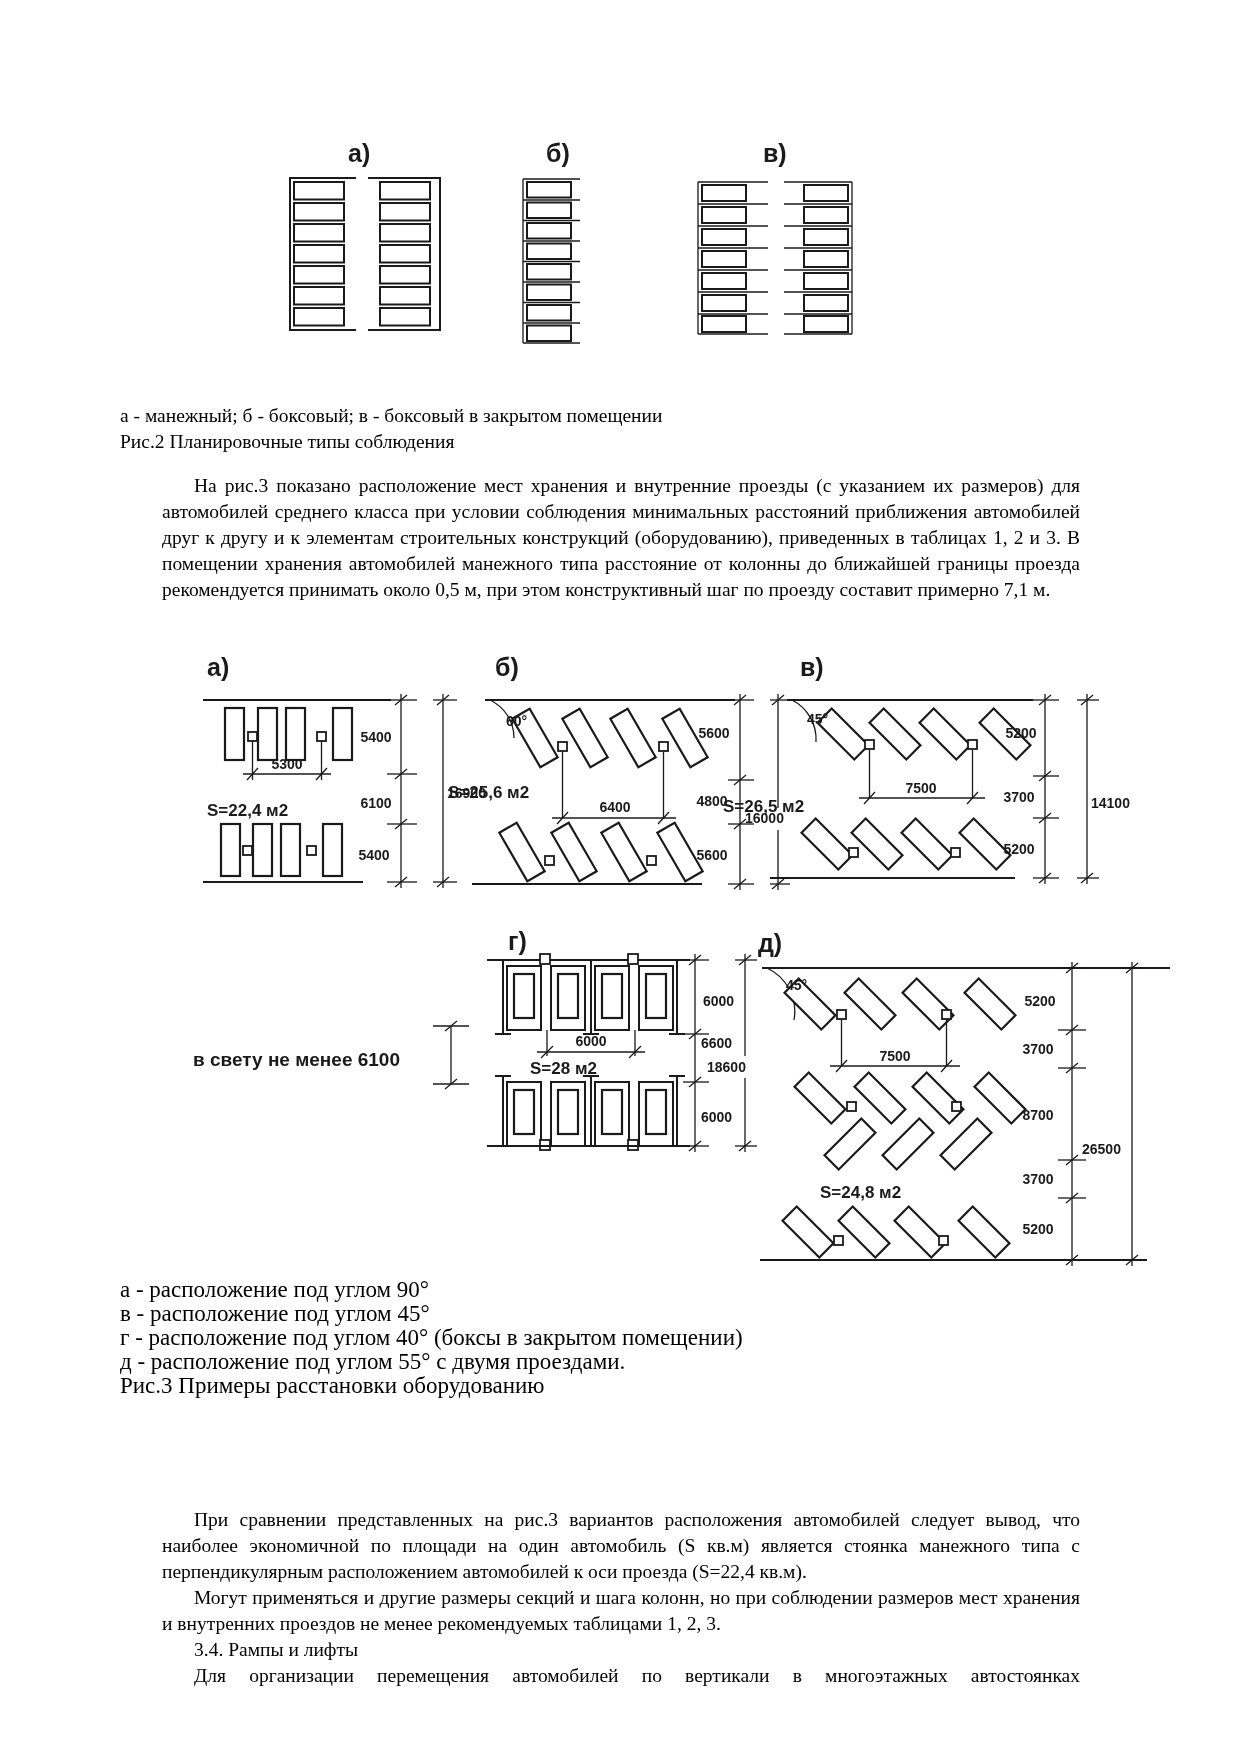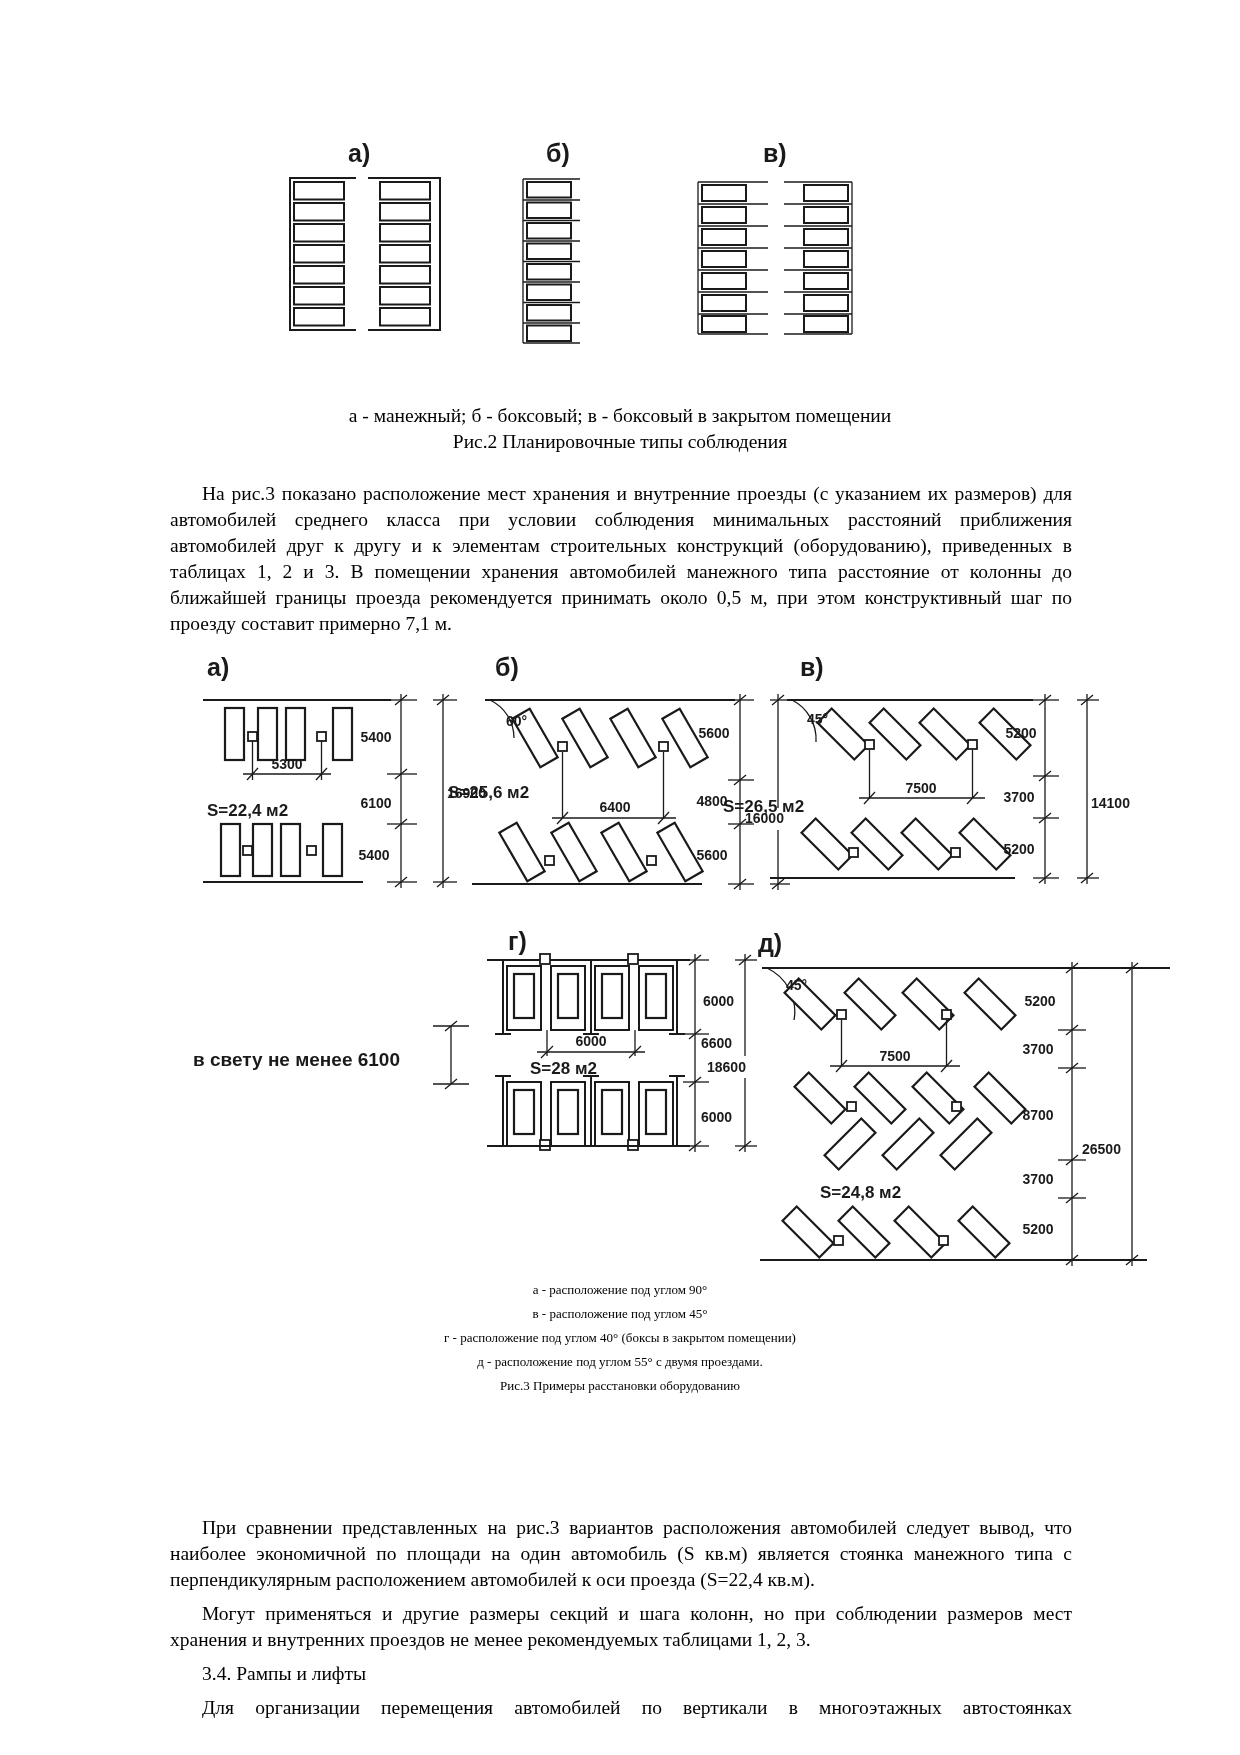--- a/index.html
+++ b/index.html
@@ -1,23 +1,23 @@
 <!DOCTYPE html>
 <html><head>
 <meta charset="utf-8">
 <style>
   html,body{margin:0;padding:0;background:#e8e8e8}
   .page{position:relative;width:1240px;height:1755px;background:#ffffff;
         font-family:"Liberation Serif",serif;color:#000;overflow:hidden}
   .abs{position:absolute}
   .body-text{font-size:19.5px;line-height:26px;text-align:justify}
-  .body-text p{margin:8px;text-indent:32px}
-  .center{text-align:center}
+  .body-text p{margin:0;text-indent:32px}
+  .center{}
   .cap{font-size:19.5px;line-height:26px}
-  .cap3{font-size:13px;line-height:24px}
+  .cap3{font-size:23px;line-height:24px}
   .justify-last{text-align-last:justify}
   svg{position:absolute;overflow:visible}
   svg text{font-family:"Liberation Sans",sans-serif;font-weight:600;fill:#1a1a1a}
   .draw{stroke:#1a1a1a;fill:none;stroke-width:2}
   .thin{stroke-width:1.3}
   .car{fill:#ffffff;stroke:#1a1a1a;stroke-width:2.2}
   .sq{fill:#ffffff;stroke:#1a1a1a;stroke-width:1.8}
 </style>
 </head>
 <body>

